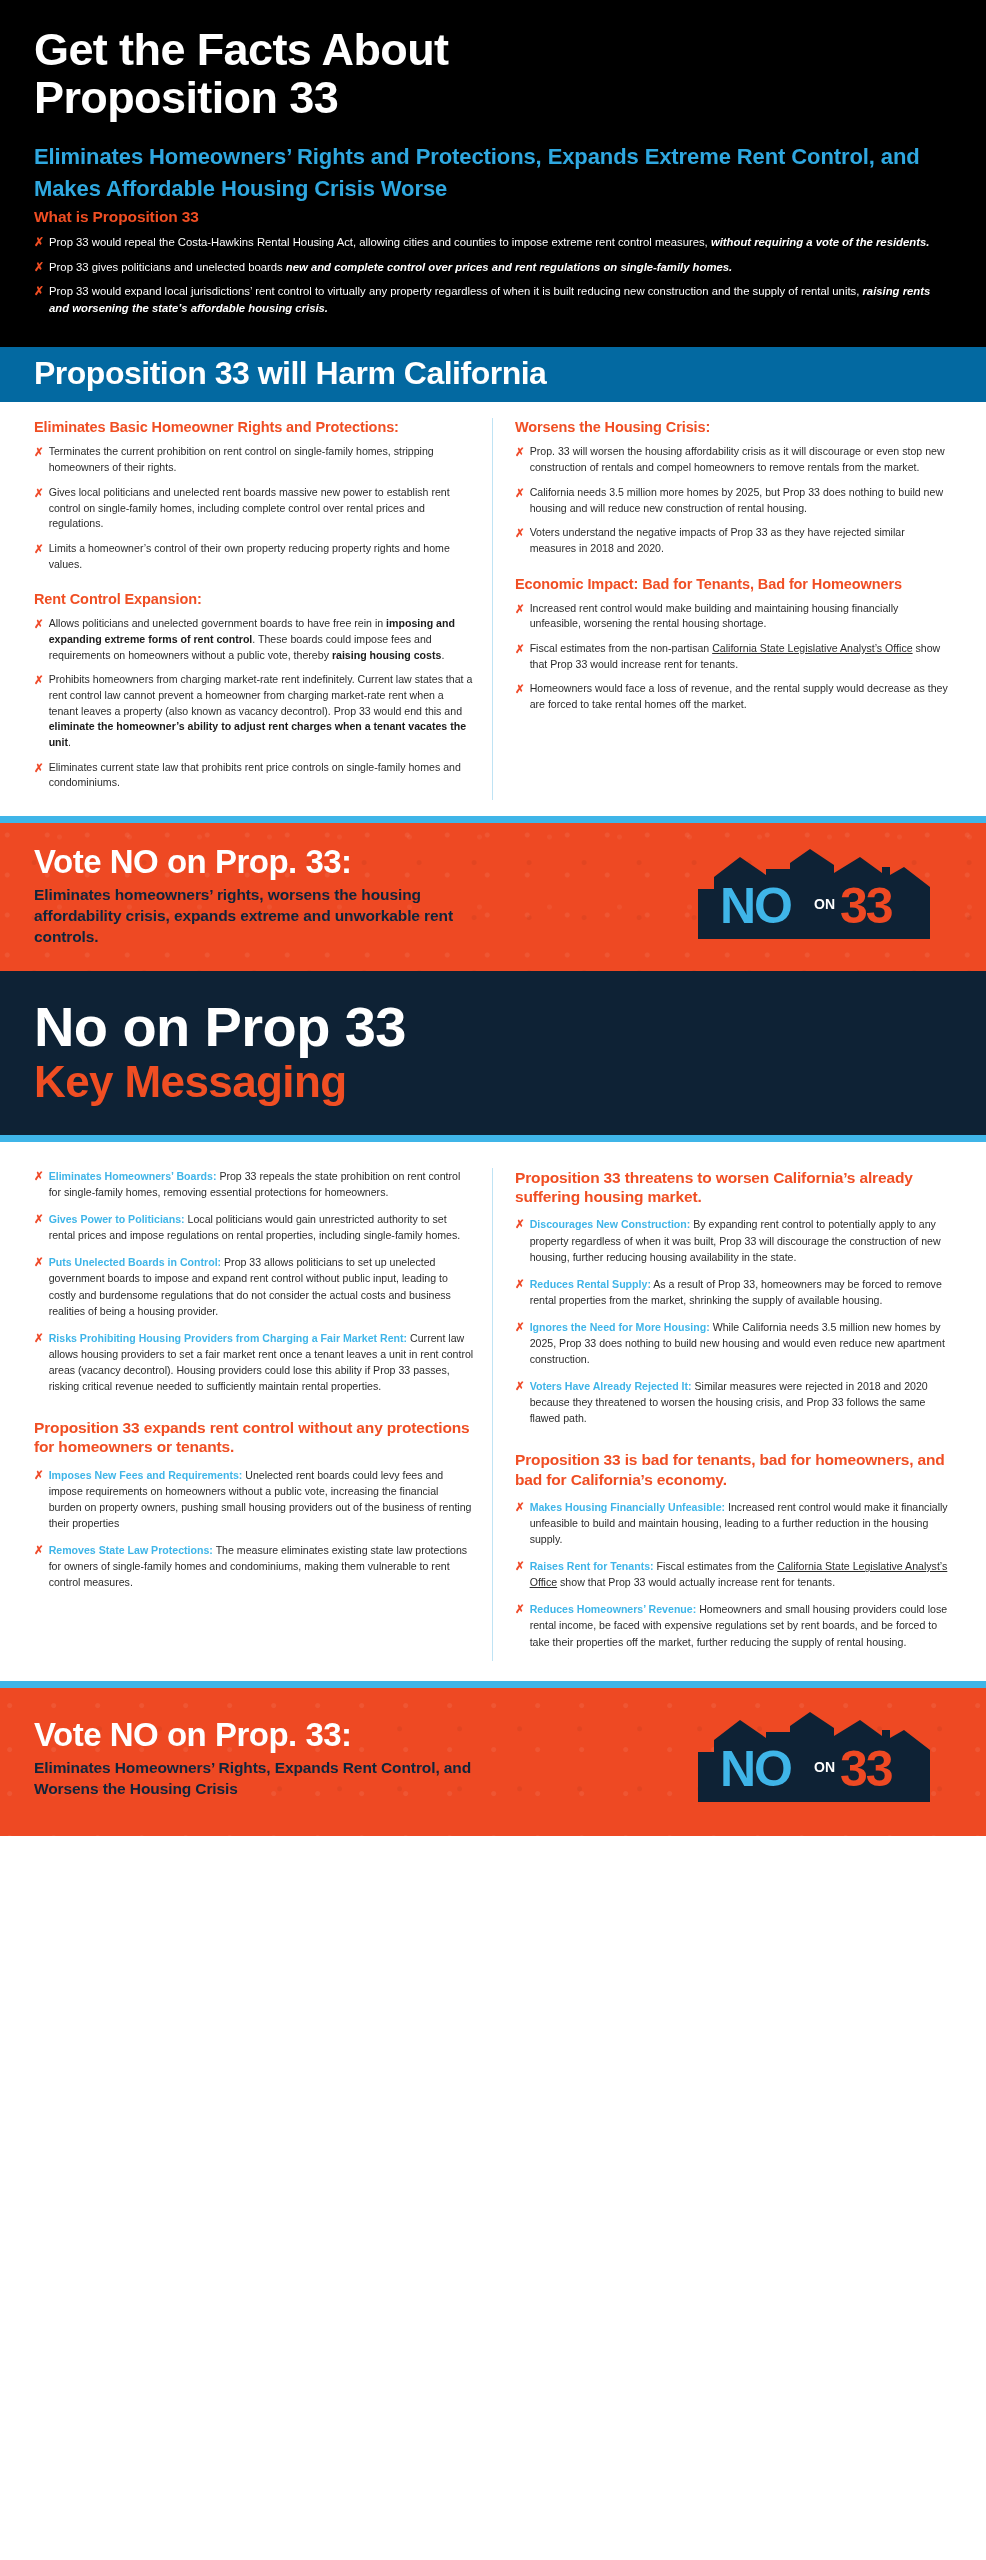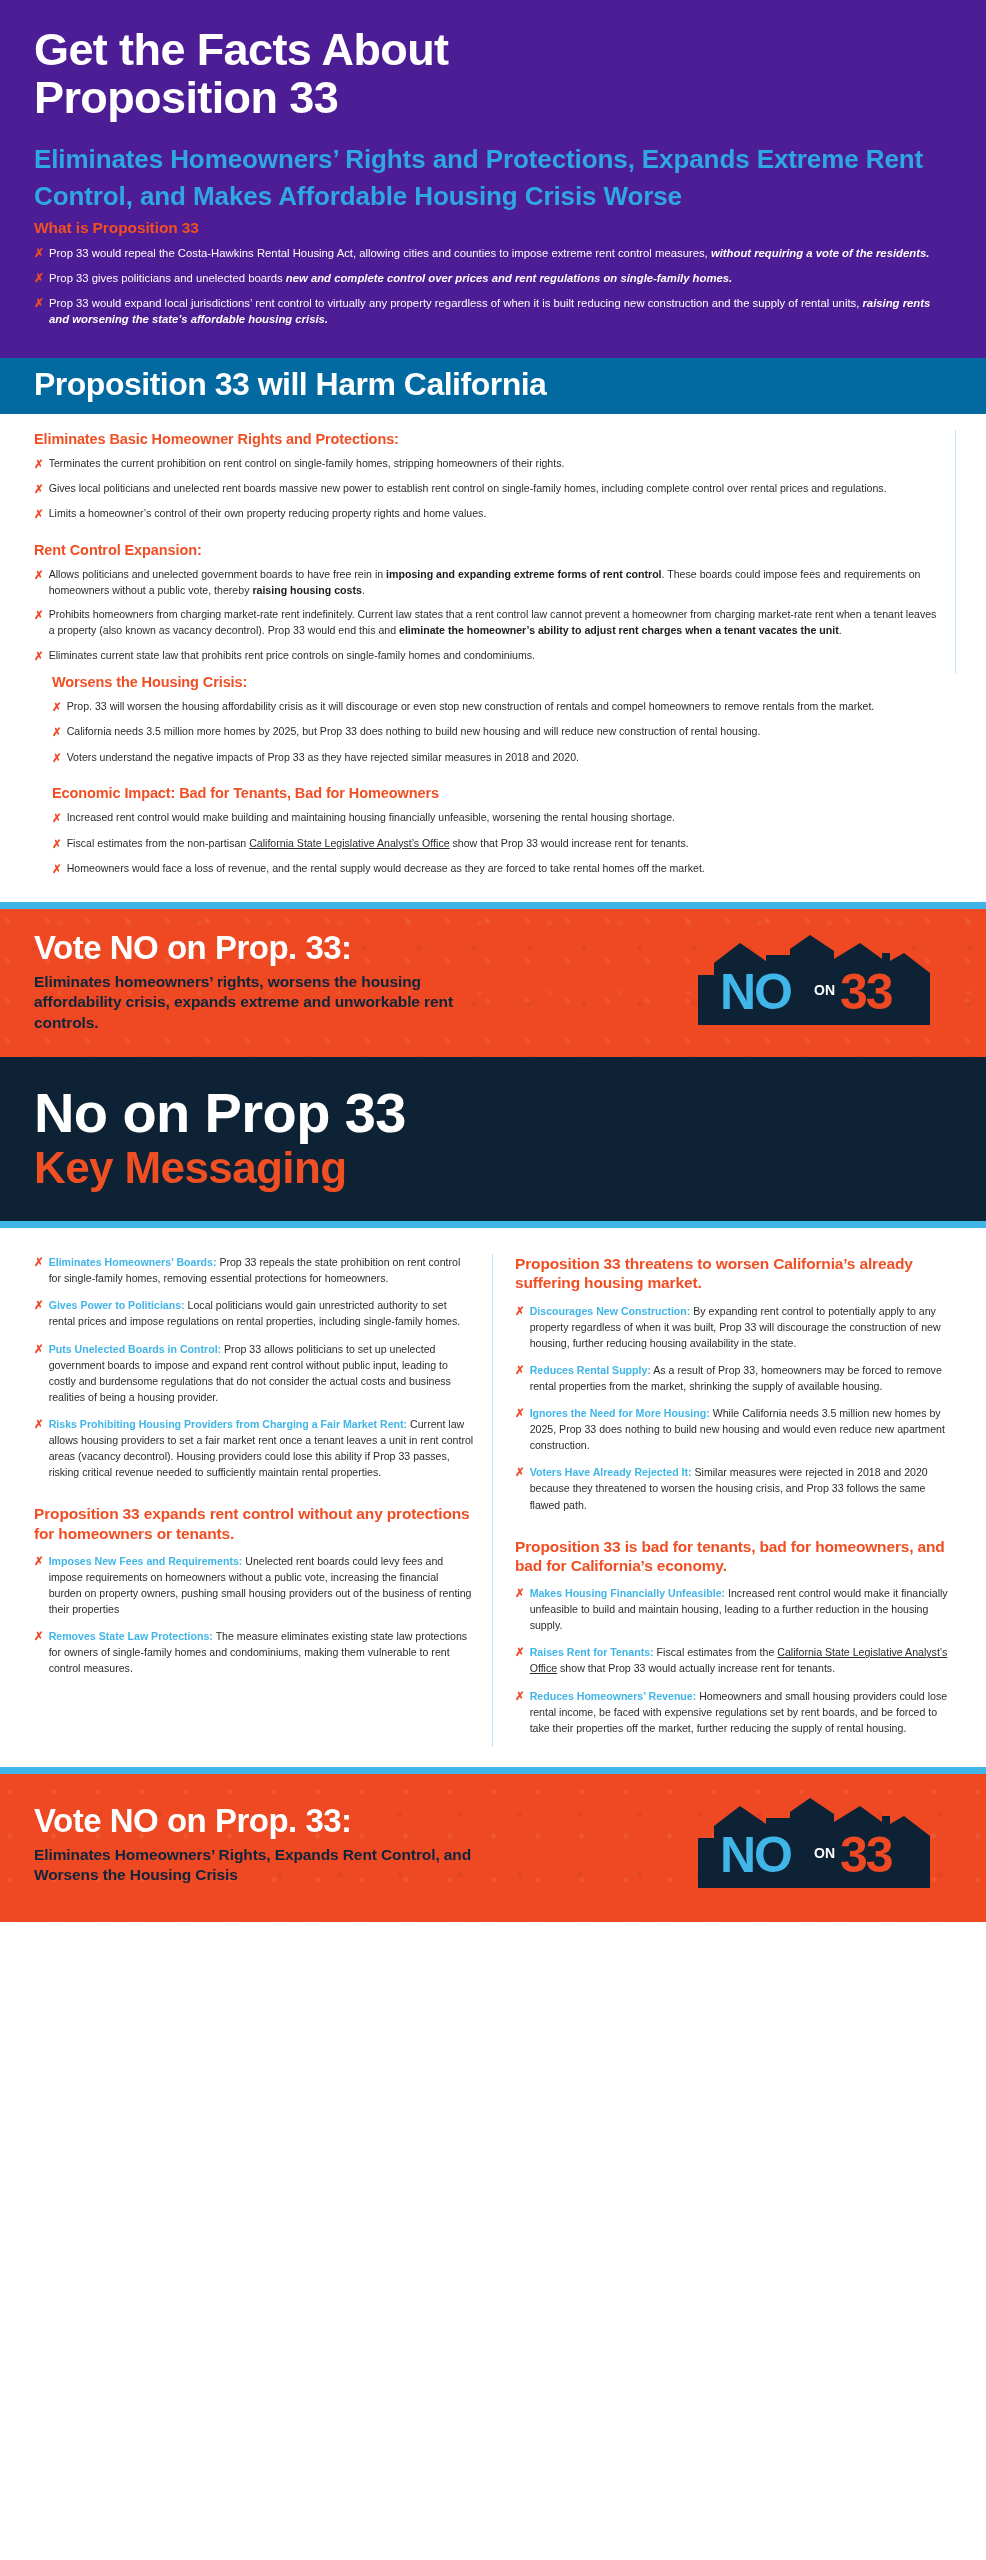--- a/index.html
+++ b/index.html
@@ -7,33 +7,33 @@
     width: 986px;
     background: #ffffff;
     font-family: "Liberation Sans", sans-serif;
   }
   body { width: 986px; }
 
   .page { width: 986px; position: relative; }
 
   
   .hero {
-    background: #4c1d95;
+    background: #000000;
     padding: 26px 34px 22px 34px;
   }
   .hero-title {
     color: #ffffff;
     font-size: 45px;
     line-height: 1.07;
     font-weight: 700;
     letter-spacing: -0.6px;
   }
   .hero-sub {
     color: #2fa8e0;
-    font-size: 26px;
+    font-size: 22px;
     line-height: 1.42;
     font-weight: 600;
     margin-top: 19px;
     letter-spacing: -0.1px;
   }
   .hero-kicker {
     color: #f04e23;
     font-size: 15.5px;
     font-weight: 700;
     margin-top: 4px;
@@ -69,21 +69,20 @@
     line-height: 1.12;
     letter-spacing: -0.5px;
   }
 
   
   .white-section {
     background: #ffffff;
     display: flex;
     padding: 16px 30px 16px 30px;
     gap: 0;
-    flex-direction: column;
   }
   .col {
     flex: 1 1 50%;
     padding: 0 18px;
   }
   .col-left { border-right: 1px solid #bfe3f4; padding-left: 4px; }
   .col-right { padding-left: 22px; padding-right: 4px; }
 
   .sec-head {
     color: #f04e23;

